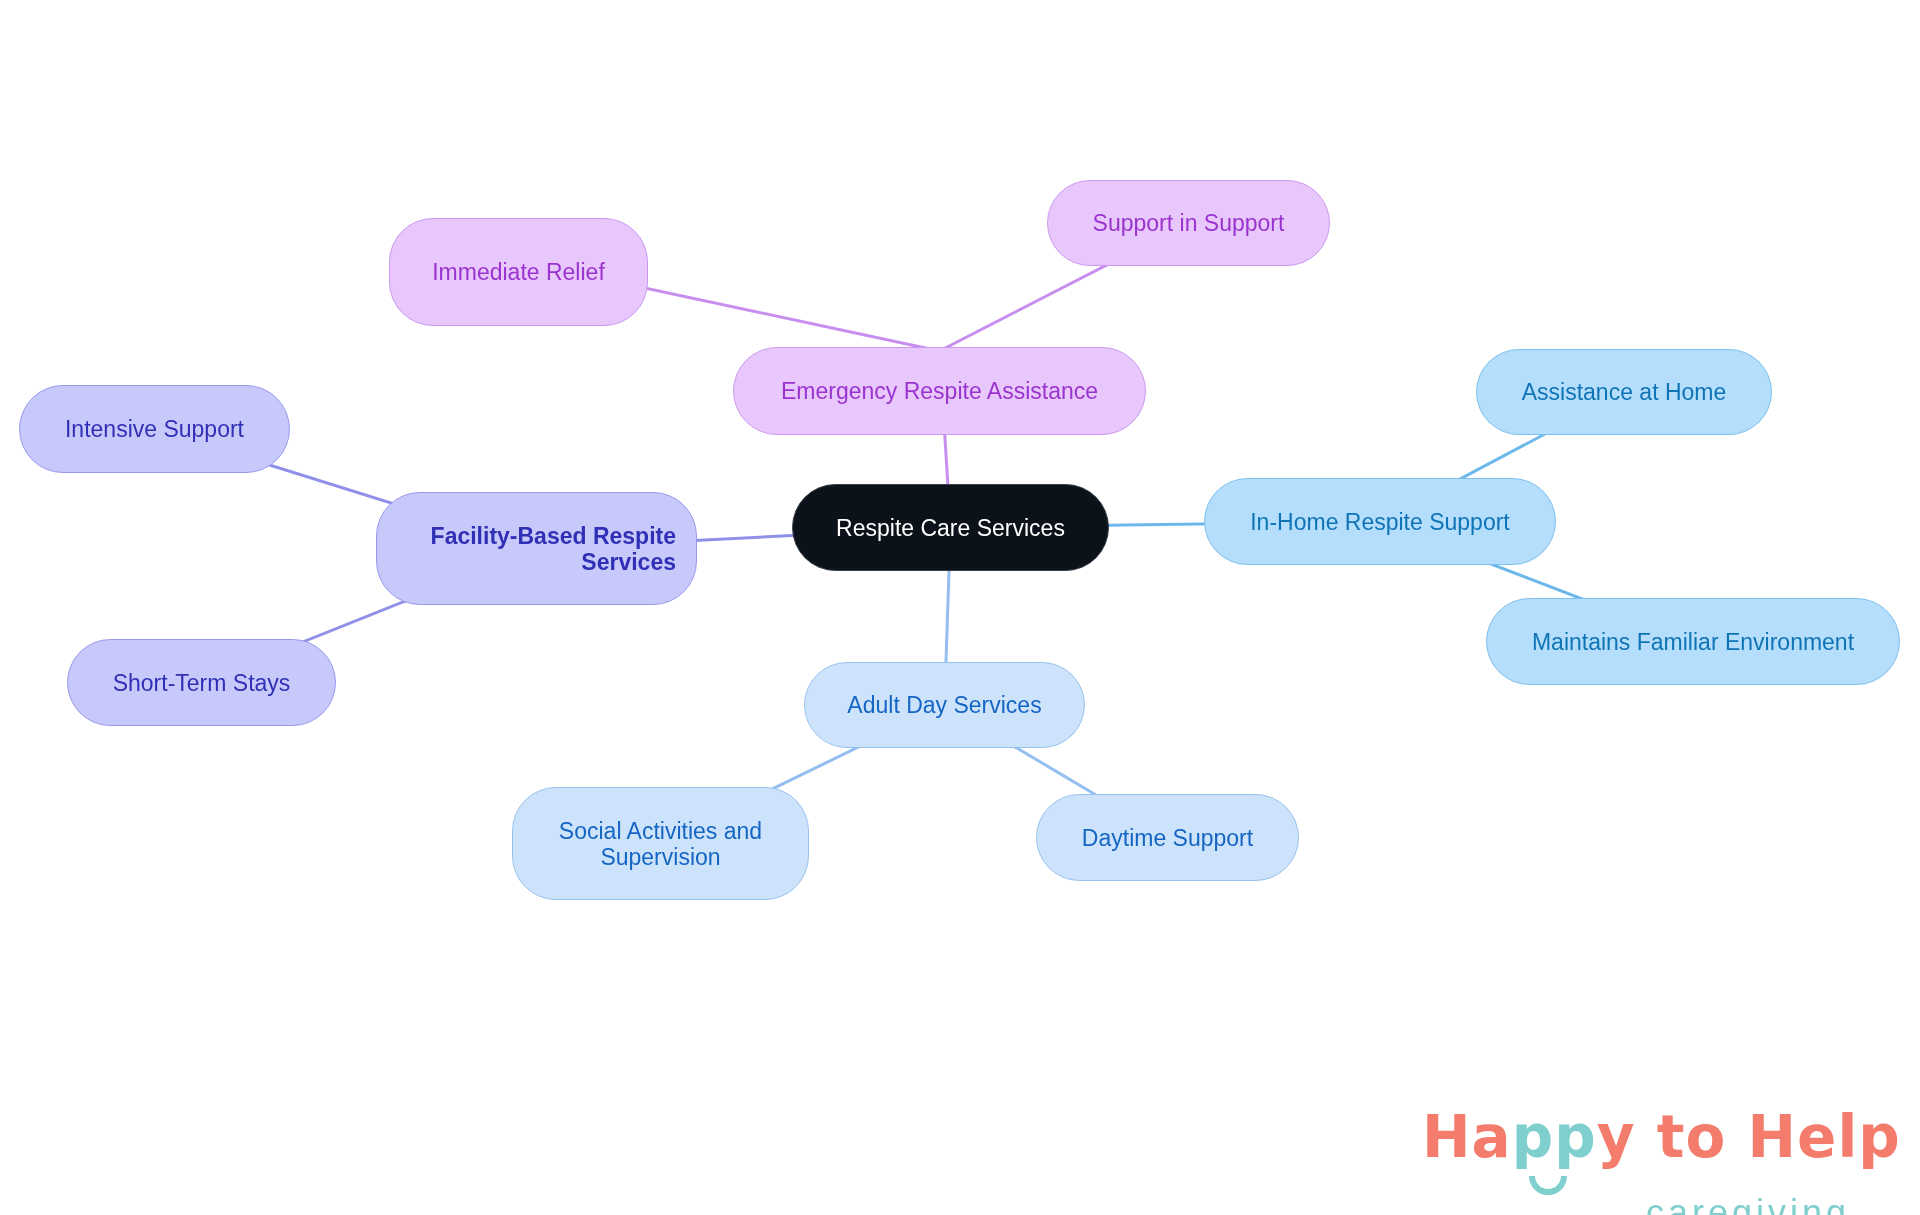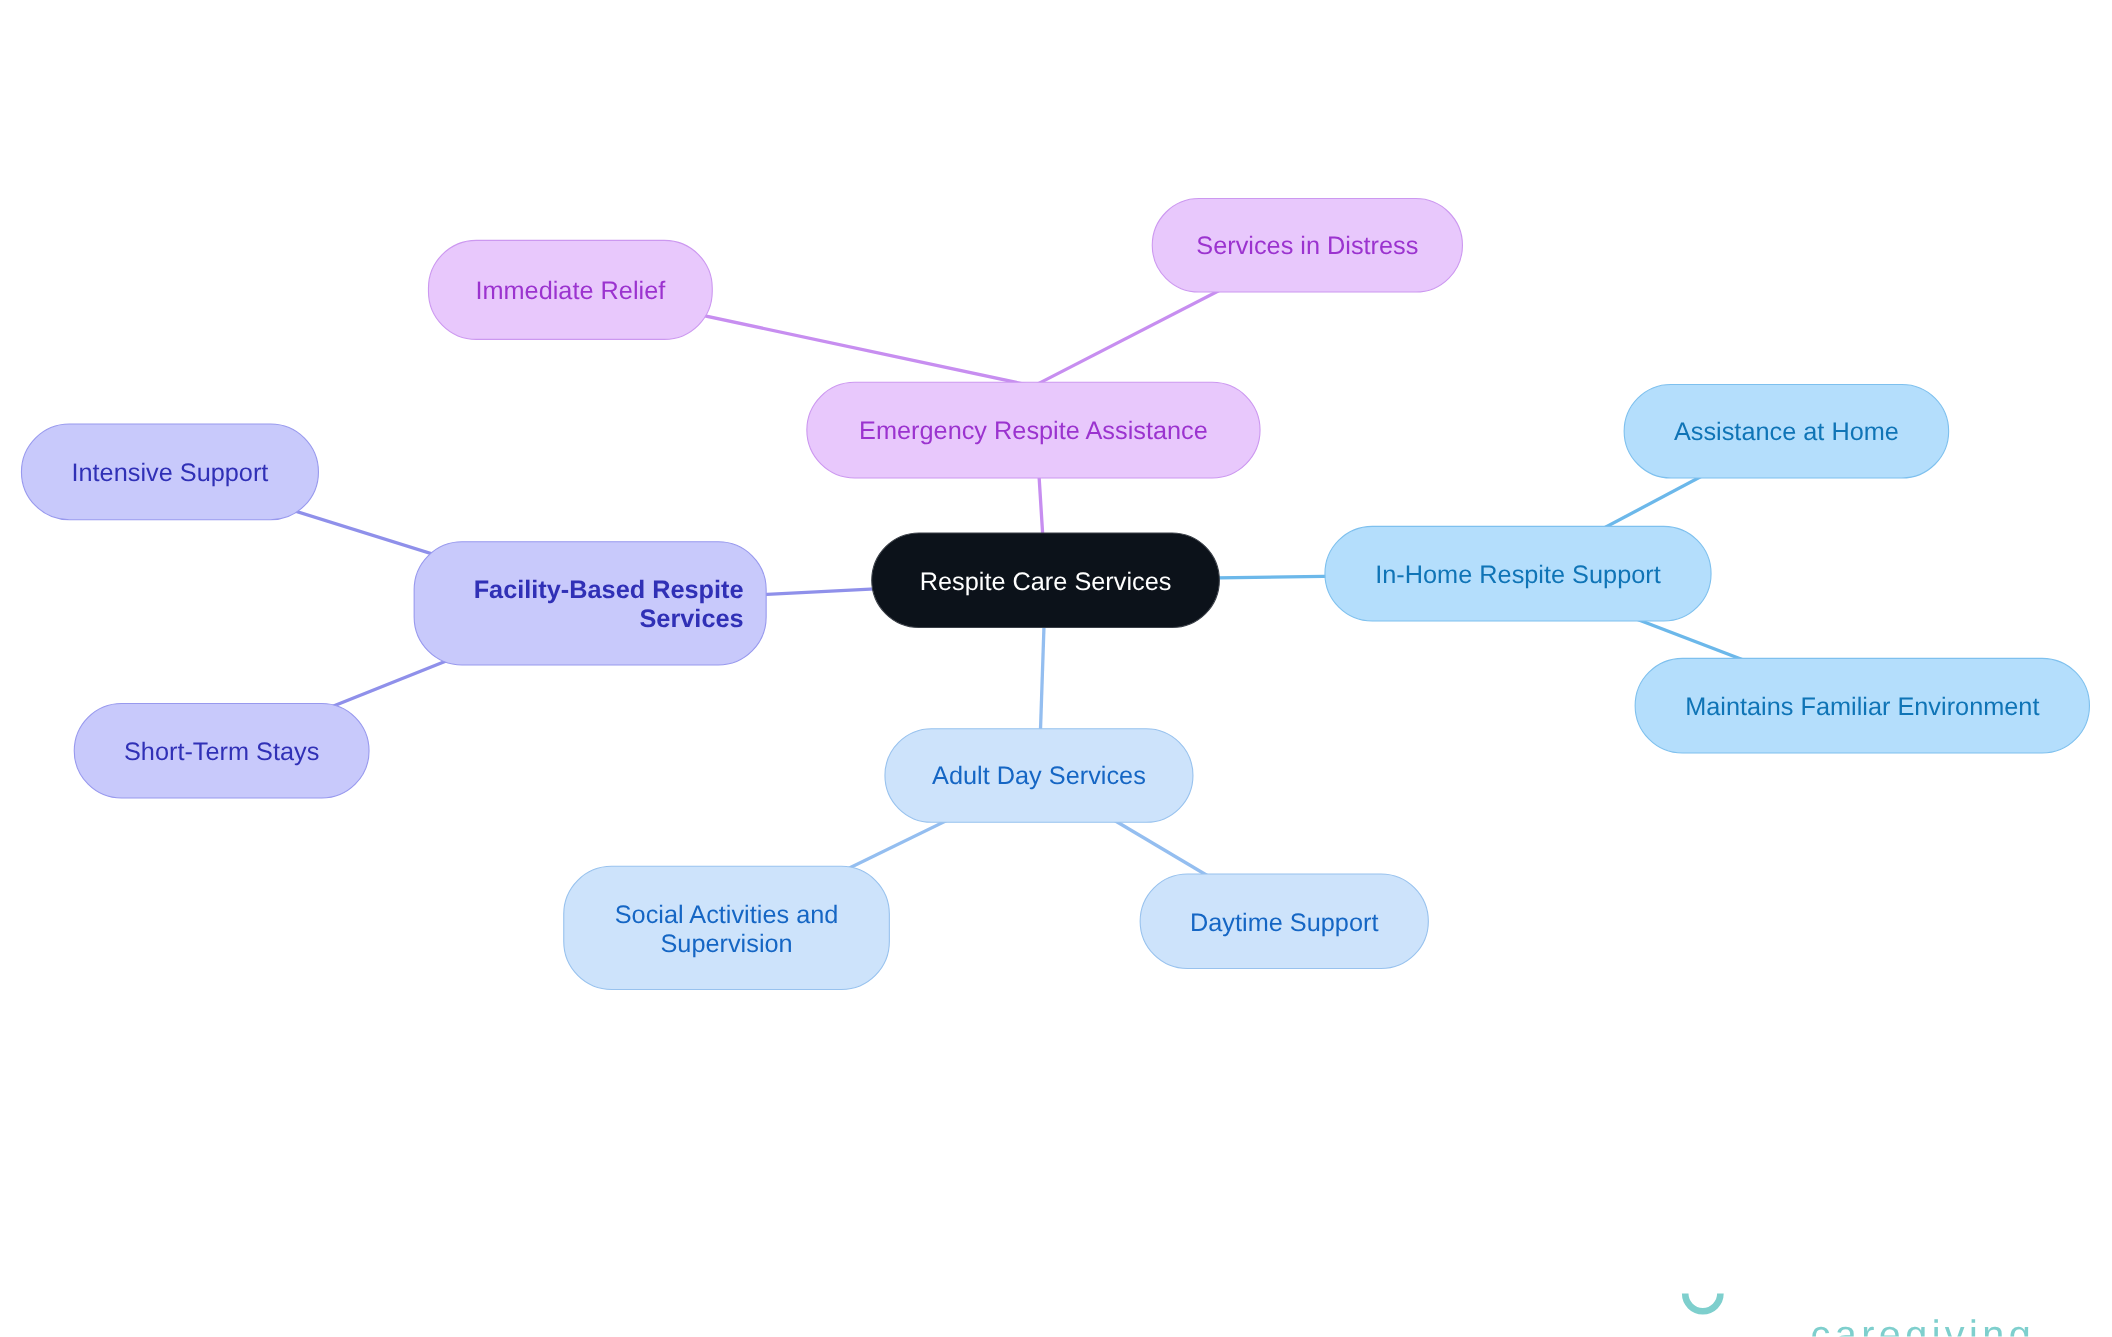--- a/index.html
+++ b/index.html
@@ -44,25 +44,25 @@
     <line x1="536.5" y1="548.5" x2="201.5" y2="682.5" stroke="#8f90ea" stroke-width="3"></line>
   </svg>
 
 <div id="nodes">
     <div class="node root" style="left: 792px; top: 484px; width: 317px; height: 87px; justify-content: center;">
       <span>Respite Care Services</span>
     </div>
     <div class="node purple" style="left: 733px; top: 307px; width: 413px; height: 88px; margin-top: 40px;">
       <span>Emergency Respite Assistance</span>
     </div>
-    <div class="node purple" style="left: 389px; top: 218px; width: 259px; height: 91px;">
+    <div class="node purple" style="left: 389px; top: 218px; width: 259px; height: 108px;">
       <span>Immediate Relief</span>
     </div>
     <div class="node purple" style="left: 1047px; top: 180px; width: 283px; height: 86px;">
-      <span>Services in Distress</span>
+      <span>Support in Support</span>
     </div>
     <div class="node sky" style="left: 1204px; top: 478px; width: 352px; height: 87px;">
       <span>In-Home Respite Support</span>
     </div>
     <div class="node sky" style="left: 1476px; top: 349px; width: 296px; height: 86px;">
       <span>Assistance at Home</span>
     </div>
     <div class="node sky" style="left: 1486px; top: 598px; width: 414px; height: 87px;">
       <span>Maintains Familiar Environment</span>
     </div>
@@ -80,17 +80,18 @@
     </div>
     <div class="node indigo" style="left: 19px; top: 385px; width: 271px; height: 88px;">
       <span>Intensive Support</span>
     </div>
     <div class="node indigo" style="left: 67px; top: 639px; width: 269px; height: 87px;">
       <span>Short-Term Stays</span>
     </div>
   </div>
 
 <div class="logo">
+  <div class="logo-main"><span class="coral">Ha</span><span class="teal">pp</span><span class="coral">y to Help</span></div>
   <svg class="smile" viewBox="0 0 40 22">
     <path d="M4 2 A16 16 0 0 0 36 2" fill="none" stroke="#7ecfcd" stroke-width="6" stroke-linecap="butt"></path>
   </svg>
   <div class="logo-sub">caregiving</div>
 </div>
 
 </body></html>

